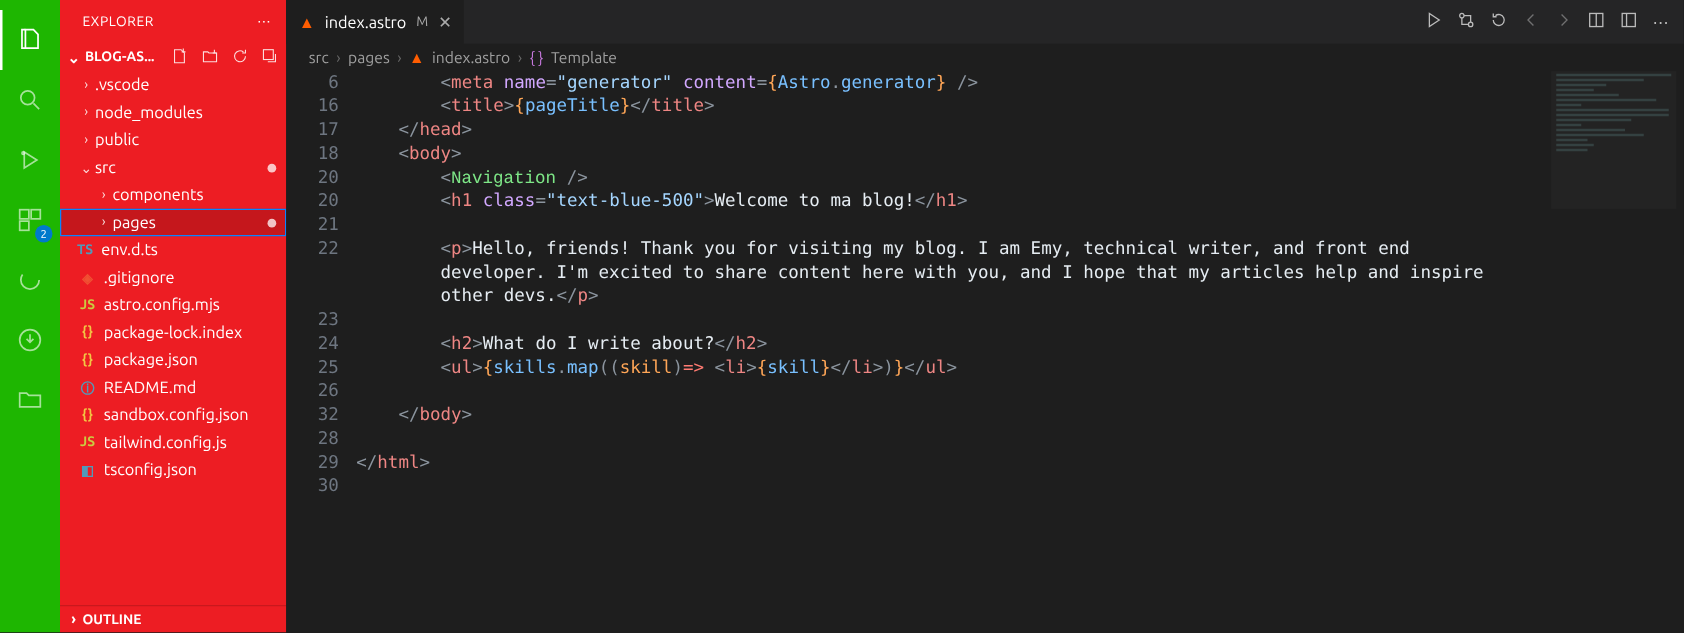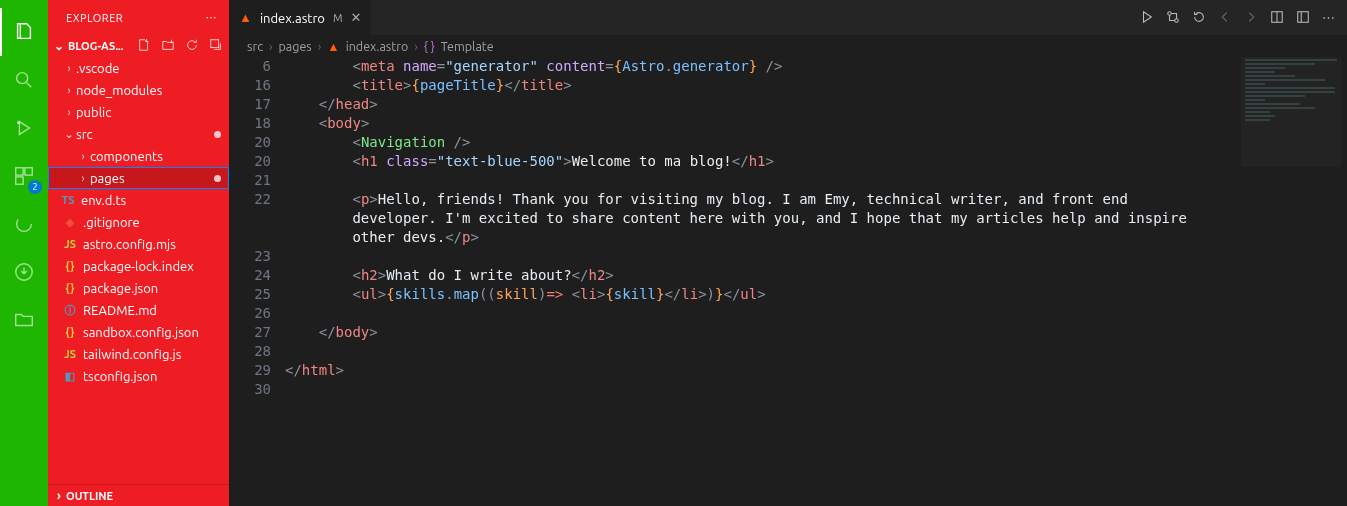--- a/index.html
+++ b/index.html
@@ -213,21 +213,21 @@
     .code .line { height: 19px; }
     
     .pnc   { color: #8b949e; }      
     .tag   { color: #ee8684; }      
     .attrN { color: #d2a8ff; }      
     .str   { color: #a5d6ff; }      
     .expr  { color: #ffa657; }      
     .blu   { color: #79c0ff; }      
     .txt   { color: #e6edf3; }      
     .kw    { color: #ff7b72; }      
-    .tagc  { color: #7ee787; }      
+    .tagc  { color: #7ee787; font-family: Liberation Mono, monospace; }      
 
     .minimap {
       position: absolute;
       top: 57px;
       right: 6px;
       width: 100px;
       height: 110px;
       background:
         linear-gradient(#333,#333);
       opacity: 0.25;
@@ -449,21 +449,21 @@
         <div>20</div>
         <div>20</div>
         <div>21</div>
         <div>22</div>
         <div></div>
         <div></div>
         <div>23</div>
         <div>24</div>
         <div>25</div>
         <div>26</div>
-        <div>27</div>
+        <div>32</div>
         <div>28</div>
         <div>29</div>
         <div>30</div>
       </div>
     <div class="code" id="code"><div class="line">        <span class="pnc">&lt;</span><span class="tag">meta</span> <span class="attrN">name</span><span class="pnc">=</span><span class="str">"generator"</span> <span class="attrN">content</span><span class="pnc">=</span><span class="expr">{</span><span class="blu">Astro</span><span class="pnc">.</span><span class="blu">generator</span><span class="expr">}</span> <span class="pnc">/&gt;</span></div><div class="line">        <span class="pnc">&lt;</span><span class="tag">title</span><span class="pnc">&gt;</span><span class="expr">{</span><span class="blu">pageTitle</span><span class="expr">}</span><span class="pnc">&lt;/</span><span class="tag">title</span><span class="pnc">&gt;</span></div><div class="line">    <span class="pnc">&lt;/</span><span class="tag">head</span><span class="pnc">&gt;</span></div><div class="line">    <span class="pnc">&lt;</span><span class="tag">body</span><span class="pnc">&gt;</span></div><div class="line">        <span class="pnc">&lt;</span><span class="tagc">Navigation</span> <span class="pnc">/&gt;</span></div><div class="line">        <span class="pnc">&lt;</span><span class="tag">h1</span> <span class="attrN">class</span><span class="pnc">=</span><span class="str">"text-blue-500"</span><span class="pnc">&gt;</span><span class="txt">Welcome to ma blog!</span><span class="pnc">&lt;/</span><span class="tag">h1</span><span class="pnc">&gt;</span></div><div class="line"></div><div class="line">        <span class="pnc">&lt;</span><span class="tag">p</span><span class="pnc">&gt;</span><span class="txt">Hello, friends! Thank you for visiting my blog. I am Emy, technical writer, and front end </span></div><div class="line">        <span class="txt">developer. I'm excited to share content here with you, and I hope that my articles help and inspire </span></div><div class="line">        <span class="txt">other devs.</span><span class="pnc">&lt;/</span><span class="tag">p</span><span class="pnc">&gt;</span></div><div class="line"></div><div class="line">        <span class="pnc">&lt;</span><span class="tag">h2</span><span class="pnc">&gt;</span><span class="txt">What do I write about?</span><span class="pnc">&lt;/</span><span class="tag">h2</span><span class="pnc">&gt;</span></div><div class="line">        <span class="pnc">&lt;</span><span class="tag">ul</span><span class="pnc">&gt;</span><span class="expr">{</span><span class="blu">skills</span><span class="pnc">.</span><span class="blu">map</span><span class="pnc">((</span><span class="expr">skill</span><span class="pnc">)</span><span class="kw">=&gt;</span> <span class="pnc">&lt;</span><span class="tag">li</span><span class="pnc">&gt;</span><span class="expr">{</span><span class="blu">skill</span><span class="expr">}</span><span class="pnc">&lt;/</span><span class="tag">li</span><span class="pnc">&gt;)</span><span class="expr">}</span><span class="pnc">&lt;/</span><span class="tag">ul</span><span class="pnc">&gt;</span></div><div class="line"></div><div class="line">    <span class="pnc">&lt;/</span><span class="tag">body</span><span class="pnc">&gt;</span></div><div class="line"></div><div class="line"><span class="pnc">&lt;/</span><span class="tag">html</span><span class="pnc">&gt;</span></div><div class="line"></div></div>
   </div>
 
   <div class="minimap">
     <div></div>
       <div style="width:70%"></div>

